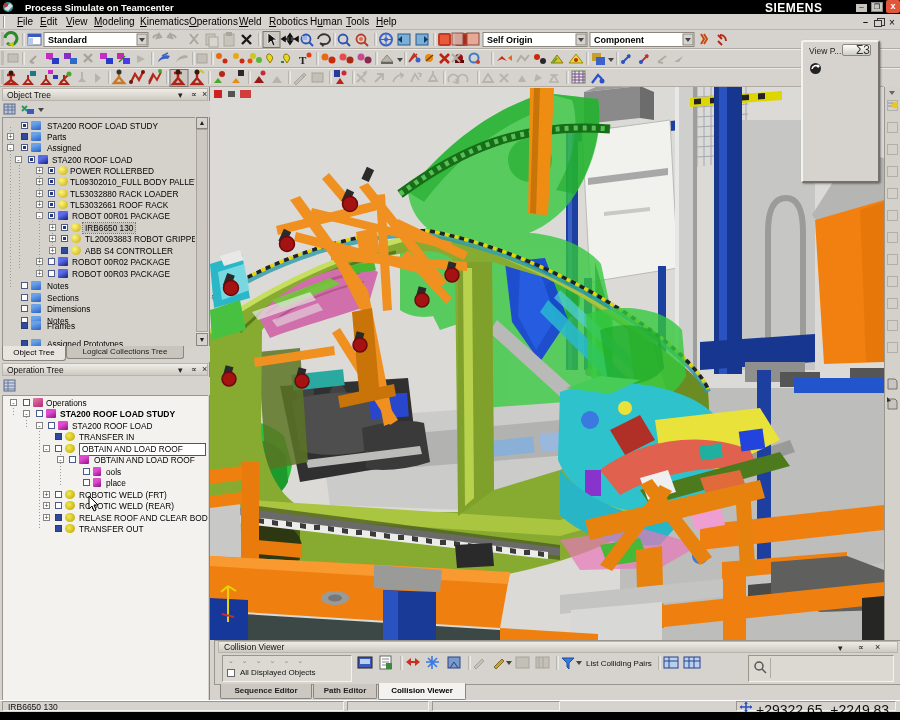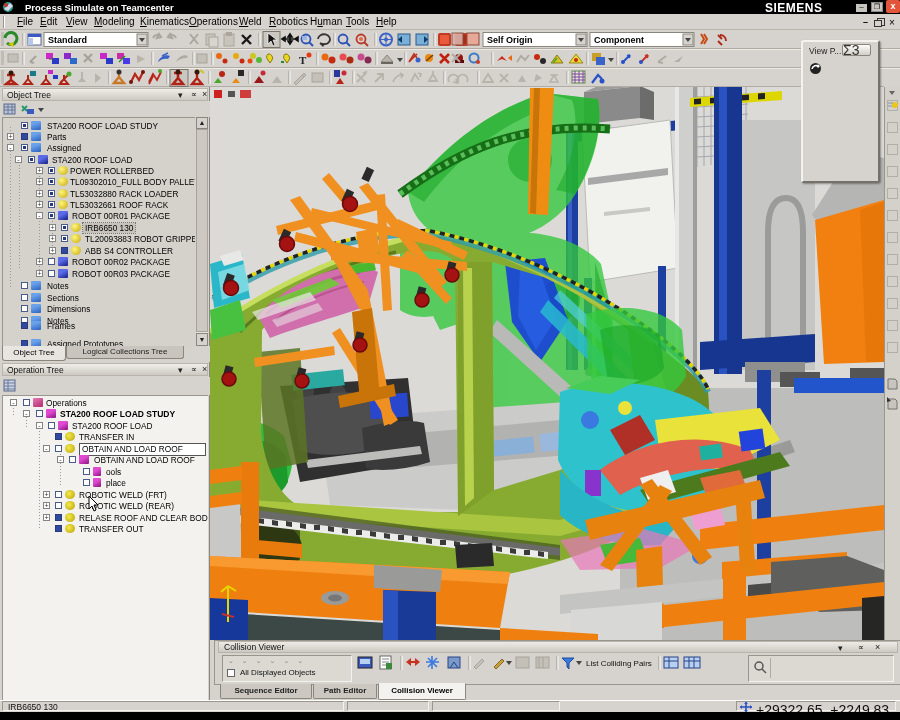--- a/index.html
+++ b/index.html
@@ -823,21 +823,21 @@
 <polygon points="500,628 598,634 598,640 500,640" fill="#ef8010"></polygon>
 <rect x="723" y="571" width="23" height="69" fill="#ef8010"></rect>
 
 <rect x="214" y="90" width="8" height="8" fill="#cc2222"></rect>
 <rect x="240" y="90" width="11" height="8" fill="#cc2222" opacity="0.85"></rect>
 <rect x="228" y="91" width="7" height="6" fill="#555"></rect>
 </svg>
 
 <div class="a" style="left:801px;top:40px;width:79px;height:143px;background:#d6d3ce;border:2px solid;border-color:#f4f2ee #75716a #75716a #f4f2ee;border-radius:3px;box-shadow:1px 1px 2px rgba(0,0,0,.35)">
 <div class="a" style="left:6px;top:4px;font-size:8.5px;color:#222">View P...</div>
-<div class="a" style="left:39px;top:2px;width:29px;height:12px;background:linear-gradient(#fdfdfb,#d0cdc6);border:1px solid #8a867e;border-radius:2px;font-size:14px;line-height:10px;text-align:left;color:#333">Σ3</div>
+<div class="a" style="left:39px;top:2px;width:29px;height:12px;background:linear-gradient(#fdfdfb,#d0cdc6);border:1px solid #8a867e;border-radius:2px;font-size:12px;line-height:10px;text-align:right;color:#333">Σ3</div>
 <div class="a" style="left:4px;top:18px;width:67px;height:16px;background:#d6d3ce"></div>
 <svg class="a" style="left:6px;top:20px" width="13" height="13" viewBox="0 0 13 13">
       <circle cx="6.5" cy="6.5" r="5.5" fill="#222"></circle>
       <path d="M3 7 a4 4 0 0 1 7 -2" stroke="#fff" stroke-width="1.6" fill="none"></path>
       <circle cx="9" cy="4" r="1.5" fill="#fff"></circle>
     </svg>
 </div>
 
 <div class="a" style="left:884px;top:87px;width:16px;height:553px;background:#d4d1cb;border-left:1px solid #9a968e"></div>
 <svg class="a" style="left:885px;top:87px" width="15" height="553" viewBox="0 0 15 553">

